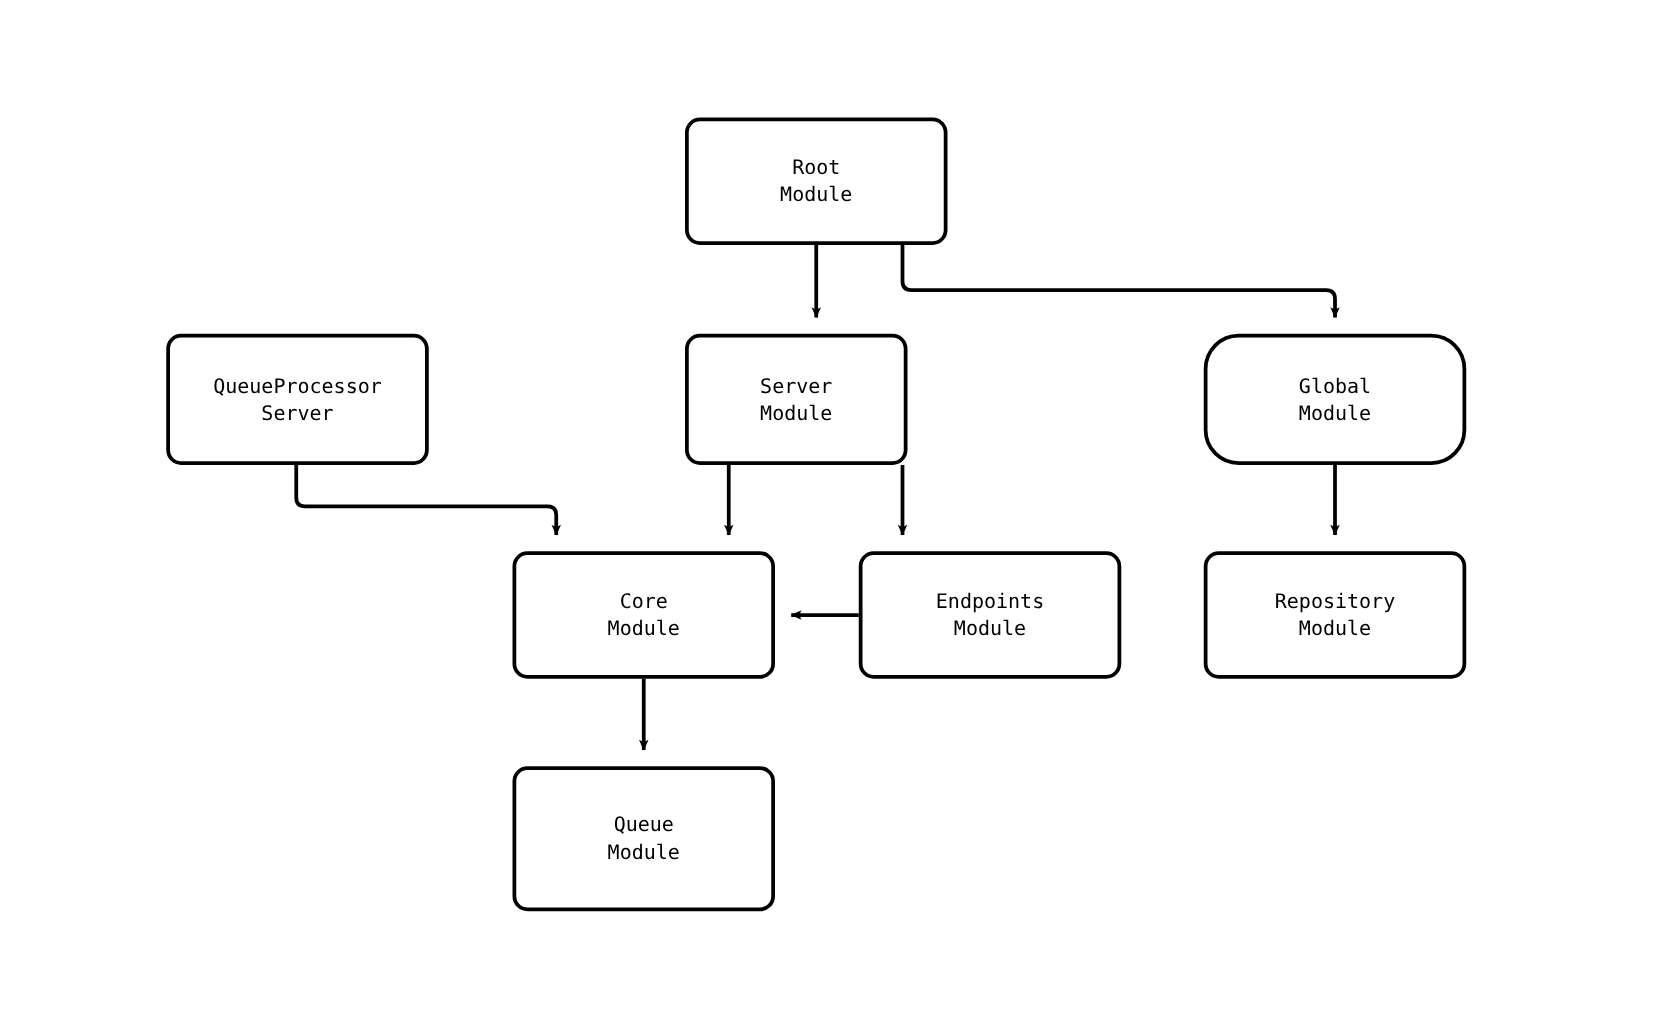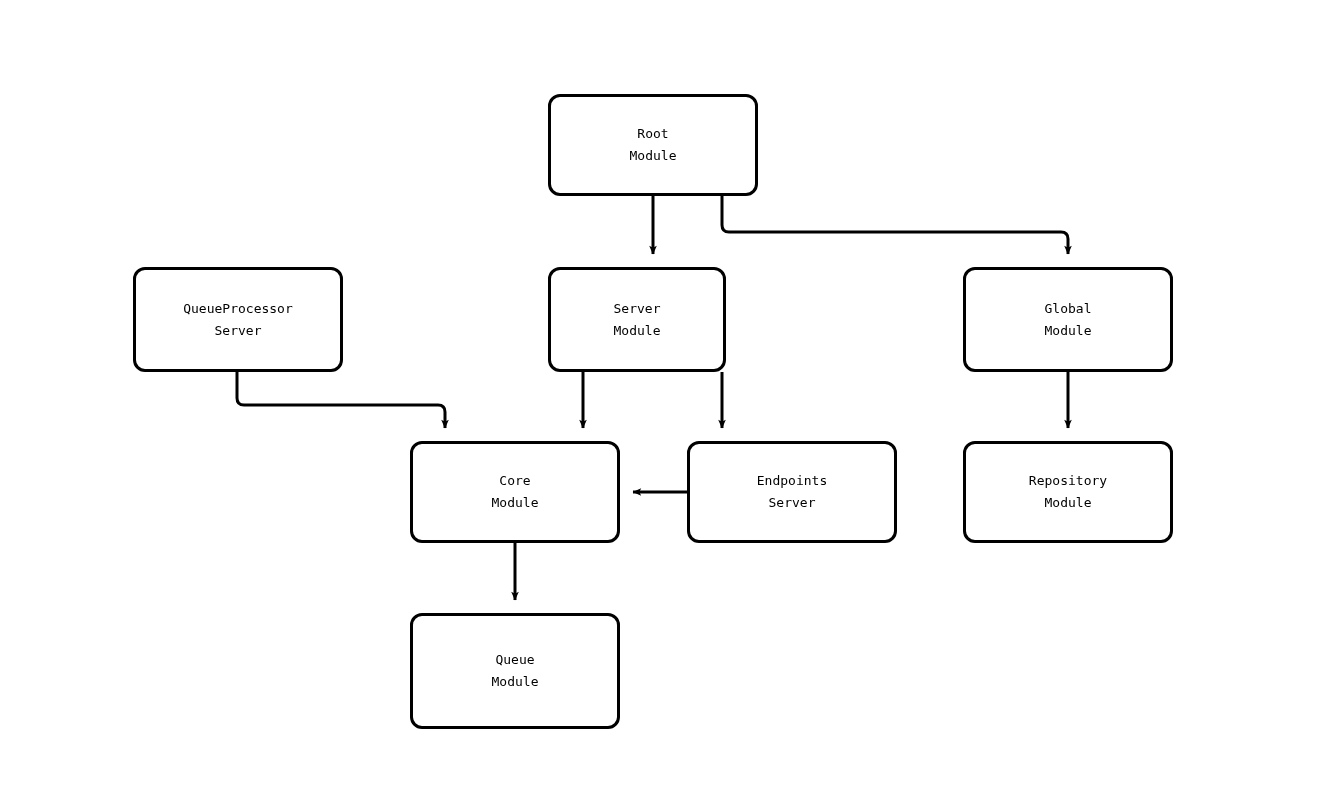--- a/index.html
+++ b/index.html
@@ -35,21 +35,21 @@
     border: 3px solid #000000;
     border-radius: 12px;
     display: flex;
     flex-direction: column;
     align-items: center;
     justify-content: center;
     z-index: 2;
   }
   .node-label {
     font-family: "DejaVu Sans Mono", "Liberation Mono", monospace;
-    font-size: 13px;
+    font-size: 16px;
     line-height: 22px;
     color: #000000;
     text-align: center;
     white-space: pre;
     letter-spacing: 0px;
   }
 </style>
 </head>
 <body>
 
@@ -87,33 +87,33 @@
   <div class="node" style="left:133px; top:267px; width:210px; height:105px;">
     <div class="node-label">QueueProcessor
 Server</div>
   </div>
 
   <div class="node" style="left:548px; top:267px; width:178px; height:105px;">
     <div class="node-label">Server
 Module</div>
   </div>
 
-  <div class="node" style="left:963px; top:267px; width:210px; height:105px;">
+  <div class="node" style="left:963px; top:267px; width:210px; height:105px;border-radius:28px;">
     <div class="node-label">Global
 Module</div>
   </div>
 
   <div class="node" style="left:410px; top:441px; width:210px; height:102px;">
     <div class="node-label">Core
 Module</div>
   </div>
 
   <div class="node" style="left:687px; top:441px; width:210px; height:102px;">
     <div class="node-label">Endpoints
-Server</div>
+Module</div>
   </div>
 
   <div class="node" style="left:963px; top:441px; width:210px; height:102px;justify-content:center;">
     <div class="node-label">Repository
 Module</div>
   </div>
 
   <div class="node" style="left:410px; top:613px; width:210px; height:116px;">
     <div class="node-label">Queue
 Module</div>

